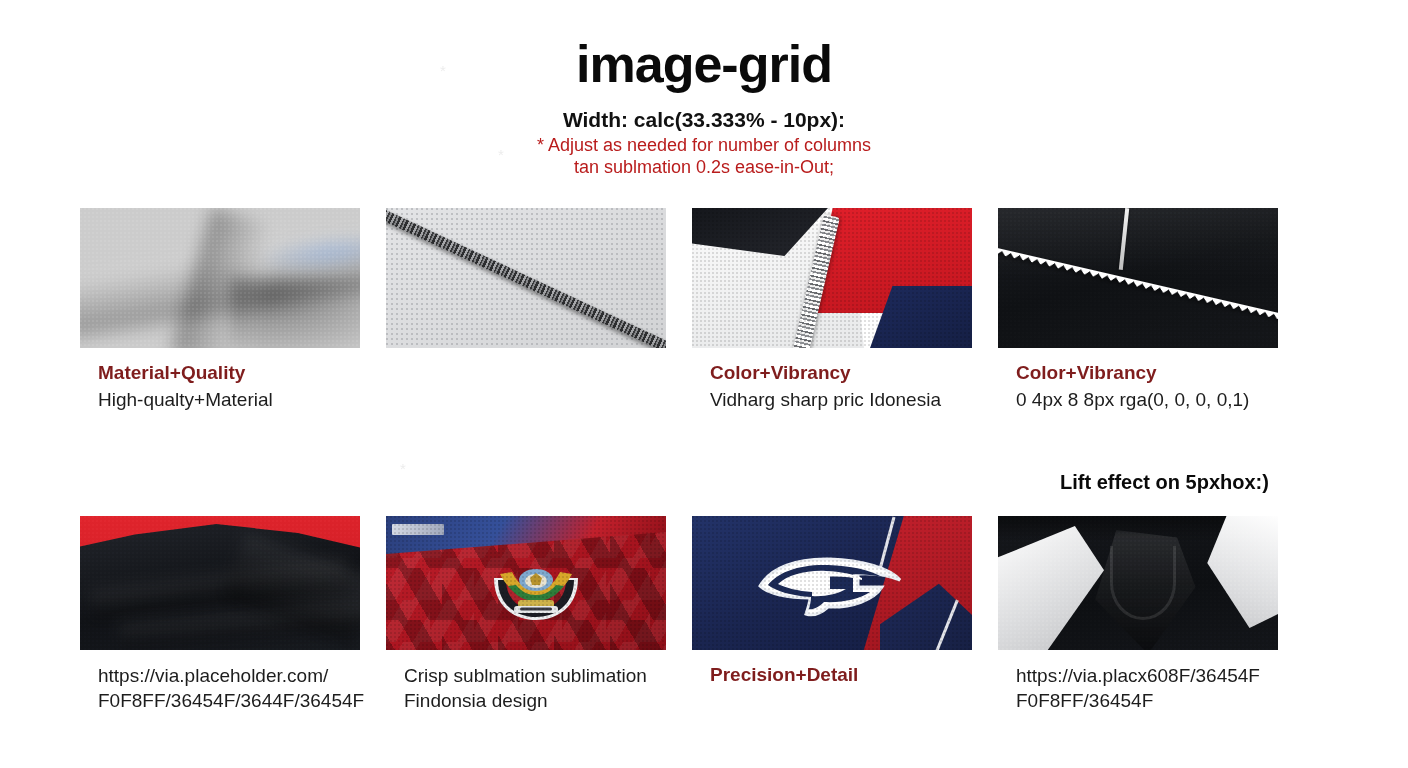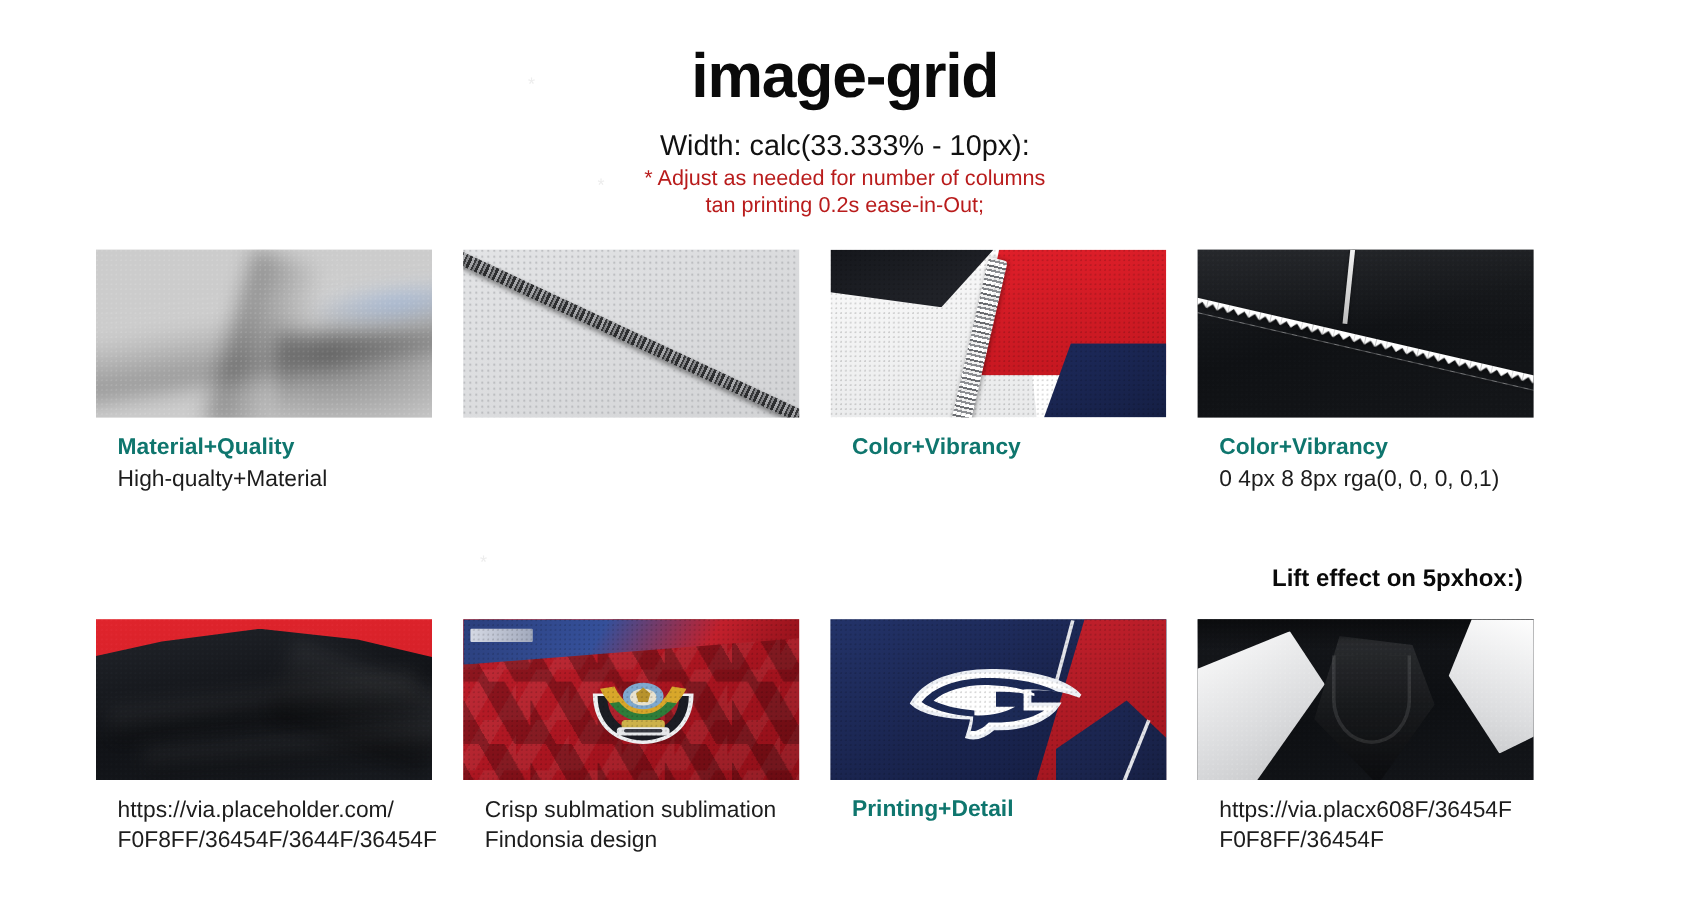--- a/index.html
+++ b/index.html
@@ -27,22 +27,22 @@
     text-align: center;
   }
   .page-title {
     font-size: 52px;
     font-weight: bold;
     color: #0a0a0a;
     letter-spacing: -1px;
     line-height: 1.16;
   }
   .subtitle-bold {
-    font-size: 24px;
-    font-weight: normal;
+    font-size: 21px;
+    font-weight: bold;
     color: #111111;
     margin-top: 13px;
     line-height: 1.25;
   }
   .subtitle-line {
     font-size: 18px;
     font-weight: normal;
     color: #b91c1c;
     line-height: 1.26;
   }
@@ -82,21 +82,21 @@
   }
   .row-2 .thumb { height: 134px; }
 
   .caption {
     margin-top: 13px;
     padding-left: 18px;
   }
   .cap-title {
     font-size: 19px;
     font-weight: bold;
-    color: #0f766e;
+    color: #7f1d1d;
     line-height: 1.28;
   }
   .cap-desc {
     font-size: 19px;
     font-weight: normal;
     color: #1d1d1d;
     line-height: 1.32;
     margin-top: 2px;
     white-space: pre-line;
   }
@@ -393,21 +393,21 @@
 <div class="page">
 
   <div class="artifact" style="left:440px;top:62px;">*</div>
   <div class="artifact" style="left:498px;top:146px;">*</div>
   <div class="artifact" style="left:400px;top:460px;">*</div>
 
   <div class="header">
     <div class="page-title">image-grid</div>
     <div class="subtitle-bold">Width: calc(33.333% - 10px):</div>
     <div class="subtitle-line">* Adjust as needed for number of columns</div>
-    <div class="subtitle-line">tan printing 0.2s ease-in-Out;</div>
+    <div class="subtitle-line">tan sublmation 0.2s ease-in-Out;</div>
   </div>
 
   <div class="lift-note">Lift effect on 5pxhox:)</div>
 
   <div class="grid-row row-1">
 
     <div class="cell">
       <div class="thumb fab-blue">
         <div class="fold-a"></div>
         <div class="fold-b"></div>
@@ -432,20 +432,21 @@
       <div class="thumb fab-panel">
         <div class="wht"></div>
         <div class="red"></div>
         <div class="nvy"></div>
         <div class="blk"></div>
         <div class="wstitch"></div>
         <div class="mesh-dark"></div>
       </div>
       <div class="caption">
         <div class="cap-title">Color+Vibrancy</div>
+        <div class="cap-desc">Vidharg sharp pric Idonesia</div>
       </div>
     </div>
 
     <div class="cell">
       <div class="thumb fab-black">
         <div class="sheen"></div>
         <div class="mesh"></div>
         <div class="zig-line"></div>
         <div class="zigzag"></div>
       </div>
@@ -511,21 +512,21 @@
         <div class="logo">
           <svg viewBox="0 0 150 62" width="150" height="62">
             <path d="M6 30 C16 12, 42 2, 76 3 C108 4, 136 12, 146 24 C136 20, 120 17, 104 18 L104 31 L128 31 C120 44, 98 52, 74 51 C66 58, 58 60, 52 58 C54 52, 56 46, 56 42 C34 42, 14 38, 6 30 Z" fill="#ffffff" stroke="#eef1f6" stroke-width="3"></path>
             <path d="M14 29 C24 16, 46 8, 74 9 C96 9.6, 116 14, 128 21 C118 19, 108 18, 99 18.5 L99 36 L116 36 C106 43, 88 47, 70 46 C64 52, 58 54, 55 53 C56 49, 57 45, 57 41 C38 40, 22 35, 14 29 Z" fill="#1c2a56"></path>
             <path d="M24 28 C34 19, 52 14, 72 15 C86 15.5, 100 18, 108 22 L108 24 C98 21, 86 20, 76 20.5 L76 33 L92 33 C84 38, 70 41, 58 40 L58 36 C44 35, 32 32, 24 28 Z" fill="#ffffff"></path>
           </svg>
         </div>
         <div class="mesh-dark"></div>
       </div>
       <div class="caption">
-        <div class="cap-title">Printing+Detail</div>
+        <div class="cap-title">Precision+Detail</div>
       </div>
     </div>
 
     <div class="cell url-only">
       <div class="thumb fab-bw">
         <div class="topband"></div>
         <div class="shoulderL"></div>
         <div class="shoulderR"></div>
         <div class="bodyfold"></div>
         <div class="collar"></div>

